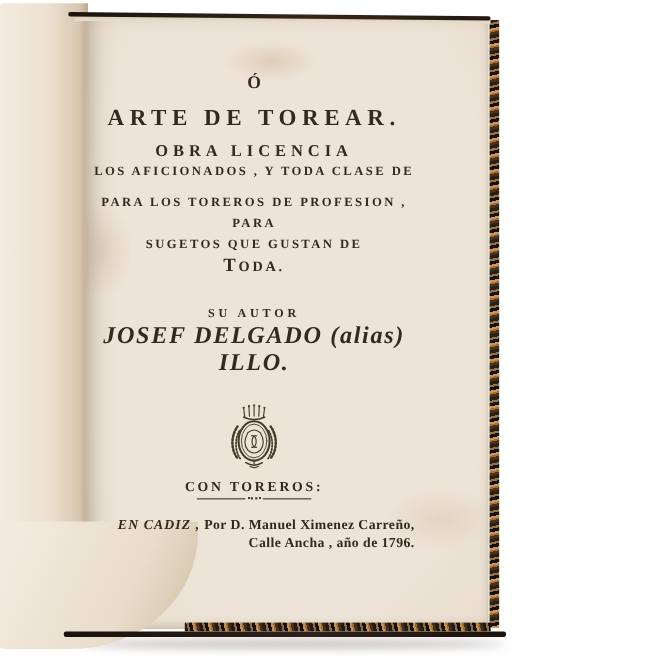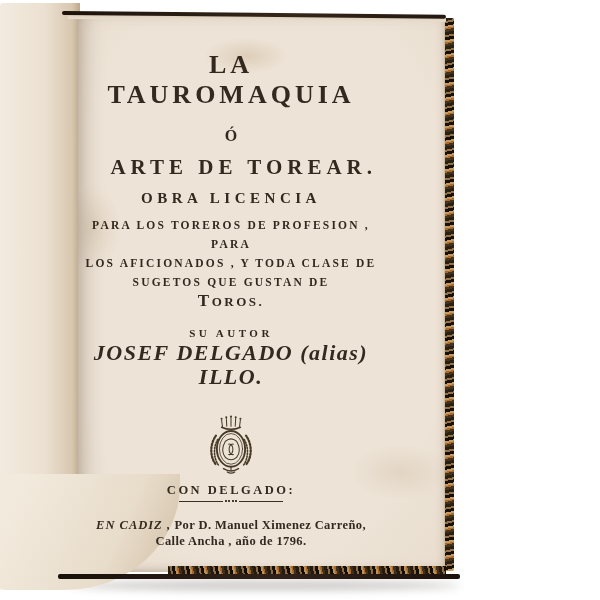--- a/index.html
+++ b/index.html
@@ -68,67 +68,66 @@
   }
 
   
   .text-block{
     position:absolute;left:85px;top:50px;width:292px;z-index:5;
     text-align:center;color:#33291f;
   }
   .t-title{font-size:26px;line-height:30px;font-weight:700;letter-spacing:4px;}
   .t-o{font-size:16px;line-height:16px;font-weight:700;margin-top:18px;}
   .t-arte{font-size:21px;line-height:24px;font-weight:700;letter-spacing:5px;}
-  .t-arte{margin-top:11px;text-align:right;}
+  .t-arte{margin-top:11px;}
   .t-obra{font-size:15px;line-height:17px;font-weight:700;letter-spacing:4.5px;margin-top:11px;}
   .t-desc{font-size:11.5px;line-height:19px;font-weight:700;letter-spacing:2.2px;}
   .t-desc.first{margin-top:9px;}
   .t-toros{font-size:13px;line-height:17px;font-weight:700;letter-spacing:2.5px;}
   .t-toros::first-letter{font-size:17px;}
-  .t-suautor{font-size:11px;line-height:13px;font-weight:700;letter-spacing:3.5px;margin-top:17px;font-family:Liberation Serif, serif;}
+  .t-suautor{font-size:11px;line-height:13px;font-weight:700;letter-spacing:3.5px;margin-top:29px;font-family:Liberation Serif, serif;}
   .t-author{font-size:22px;line-height:24px;font-weight:700;font-style:italic;letter-spacing:1.5px;margin-top:1px;}
   .emblem-wrap{width:60px;height:64px;margin:26px auto 0;}
   .t-licencia{font-size:12.5px;line-height:14px;font-weight:700;letter-spacing:2.5px;margin-top:4px;}
   .rule{width:104px;height:3px;margin:3px auto 0;position:relative;}
   .rule::before,.rule::after{
     content:"";position:absolute;top:1px;height:0;border-top:1.6px solid #3a2f23;
   }
   .rule::before{left:0;width:44px;}
   .rule::after{right:0;width:44px;}
   .rule-mid{position:absolute;left:46px;top:0;width:12px;height:0;border-top:2.5px dotted #4a3c2c;}
-  .t-imprint{font-size:12.5px;line-height:14px;letter-spacing:0.4px;}
+  .t-imprint{font-size:12.5px;line-height:14px;letter-spacing:0.4px;text-align:right;}
   .t-imprint.l1{margin-top:15px;font-weight:700;}
   .t-imprint.l2{margin-top:2px;font-weight:700;}
   .imprint-place{font-style:italic;font-weight:700;letter-spacing:1px;}
 </style>
 </head>
 <body>
 
 <div class="scene">
 
   <div class="book-shadow"></div>
   <div class="board-top"></div>
   <div class="top-page-edges"></div>
   <div class="verso-page"></div>
   <div class="recto-page"></div>
   <div class="fore-edge"></div>
   <div class="verso-curl"></div>
   <div class="bottom-edge"></div>
   <div class="board-bottom"></div>
 
   <div class="text-block">
-    <div class="t-title">LA TAUROMAQUIA</div>
     <div class="t-o">Ó</div>
     <div class="t-arte">ARTE DE TOREAR.</div>
     <div class="t-obra">OBRA LICENCIA</div>
 
+    <div class="t-desc">LOS AFICIONADOS , Y TODA CLASE DE</div>
     <div class="t-desc first">PARA LOS TOREROS DE PROFESION , PARA</div>
-    <div class="t-desc">LOS AFICIONADOS , Y TODA CLASE DE</div>
     <div class="t-desc">SUGETOS QUE GUSTAN DE</div>
-    <div class="t-toros">TOROS.</div>
+    <div class="t-toros">TODA.</div>
 
     <div class="t-suautor">SU AUTOR</div>
     <div class="t-author">JOSEF DELGADO (alias) ILLO.</div>
 
     <div class="emblem-wrap">
       <svg viewBox="0 0 60 68" width="60" height="64" aria-hidden="true">
         <g stroke="#473a28" fill="none" stroke-linecap="round">
 
           <path d="M21 13 L20 5 M25.5 12 L25 3 M30 12 L30 2 M34.5 12 L35 3 M39 13 L40 5" stroke-width="1.1"></path>
           <circle cx="20" cy="4" r="1.1" fill="#473a28" stroke="none"></circle>
@@ -151,21 +150,21 @@
           <path d="M46.5 52 C52.5 44 52.5 31 46 22" stroke-width="2.4" stroke-dasharray="1.6 1.9"></path>
           <path d="M43.5 53 C48.5 46 49 34 44 26" stroke-width="1.7" stroke-dasharray="1.3 1.7"></path>
 
           <path d="M22 57 Q30 62 38 57" stroke-width="1.5"></path>
           <path d="M26 60.5 Q30 63 34 60.5" stroke-width="1.2"></path>
           <path d="M30 55 L30 58.5" stroke-width="1.2"></path>
         </g>
       </svg>
     </div>
 
-    <div class="t-licencia">CON DELGADO:</div>
+    <div class="t-licencia">CON TOREROS:</div>
     <div class="rule">
         <span class="rule-mid"></span>
       </div>
 
     <div class="t-imprint l1">
       <span class="imprint-place">EN CADIZ ,</span>
       <span>Por D. Manuel Ximenez Carreño,</span>
     </div>
     <div class="t-imprint l2">Calle Ancha , año de 1796.</div>
   </div>

